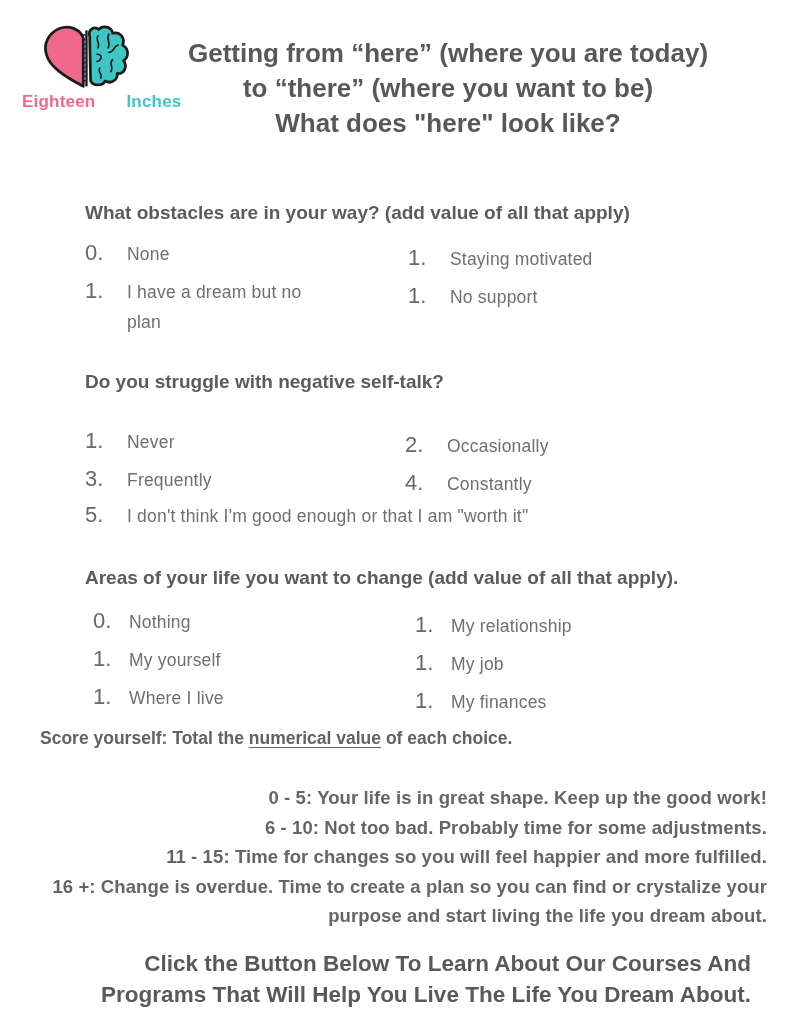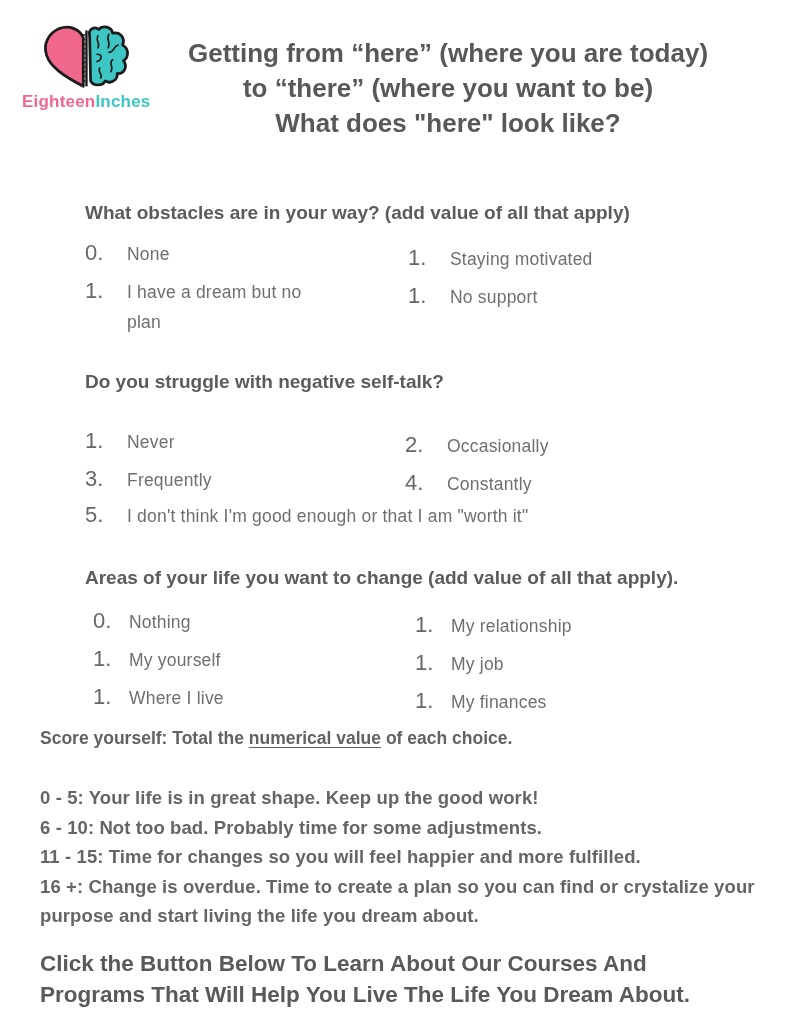--- a/index.html
+++ b/index.html
@@ -9,21 +9,21 @@
     width:791px; height:1024px;
     background:#ffffff;
     font-family:"Liberation Sans", sans-serif;
     overflow:hidden;
   }
   
   .logo { position:absolute; left:22px; top:24px; width:128px; text-align:center; }
   .logo svg { display:block; margin:0 auto; width:96px; height:66px; }
   .logo-word { margin-top:2px; font-size:17px; font-weight:700; letter-spacing:.2px; white-space:nowrap; }
   .logo-word .pink { color:#F0688C; }
-  .logo-word .teal { color:#3EC6C4; }
+  .logo-word .teal { color:#3EC6C4;margin-left:31px; }
   
   .title {
     position:absolute; left:138px; top:36px; width:620px;
     text-align:center; font-size:26px; line-height:35px;
     font-weight:700; color:#57585A;
   }
   
   .q-heading {
     position:absolute; left:85px;
     font-size:19px; font-weight:700; color:#5B5B5B;
@@ -55,25 +55,26 @@
   .score-line {
     position:absolute; left:40px; top:728px; width:711px;
     font-size:17.5px; font-weight:700; color:#626262;
   }
   .score-line .u { text-decoration:underline; text-underline-offset:3px; }
   
   .scoring {
     position:absolute; left:40px; top:783px; width:727px;
     font-size:18.5px; font-weight:700; color:#656565; line-height:29.5px;
     letter-spacing:.1px;
+    text-align:right;
   }
   
   .cta {
     position:absolute; left:40px; top:948px; width:711px;
-    text-align:left; font-size:22.5px; line-height:31px;
+    text-align:right; font-size:22.5px; line-height:31px;
     font-weight:700; color:#58595B;
   }
 </style>
 </head>
 <body>
 
 <div class="page">
 
   <div class="logo">
     <svg viewBox="0 0 100 72" aria-hidden="true">

